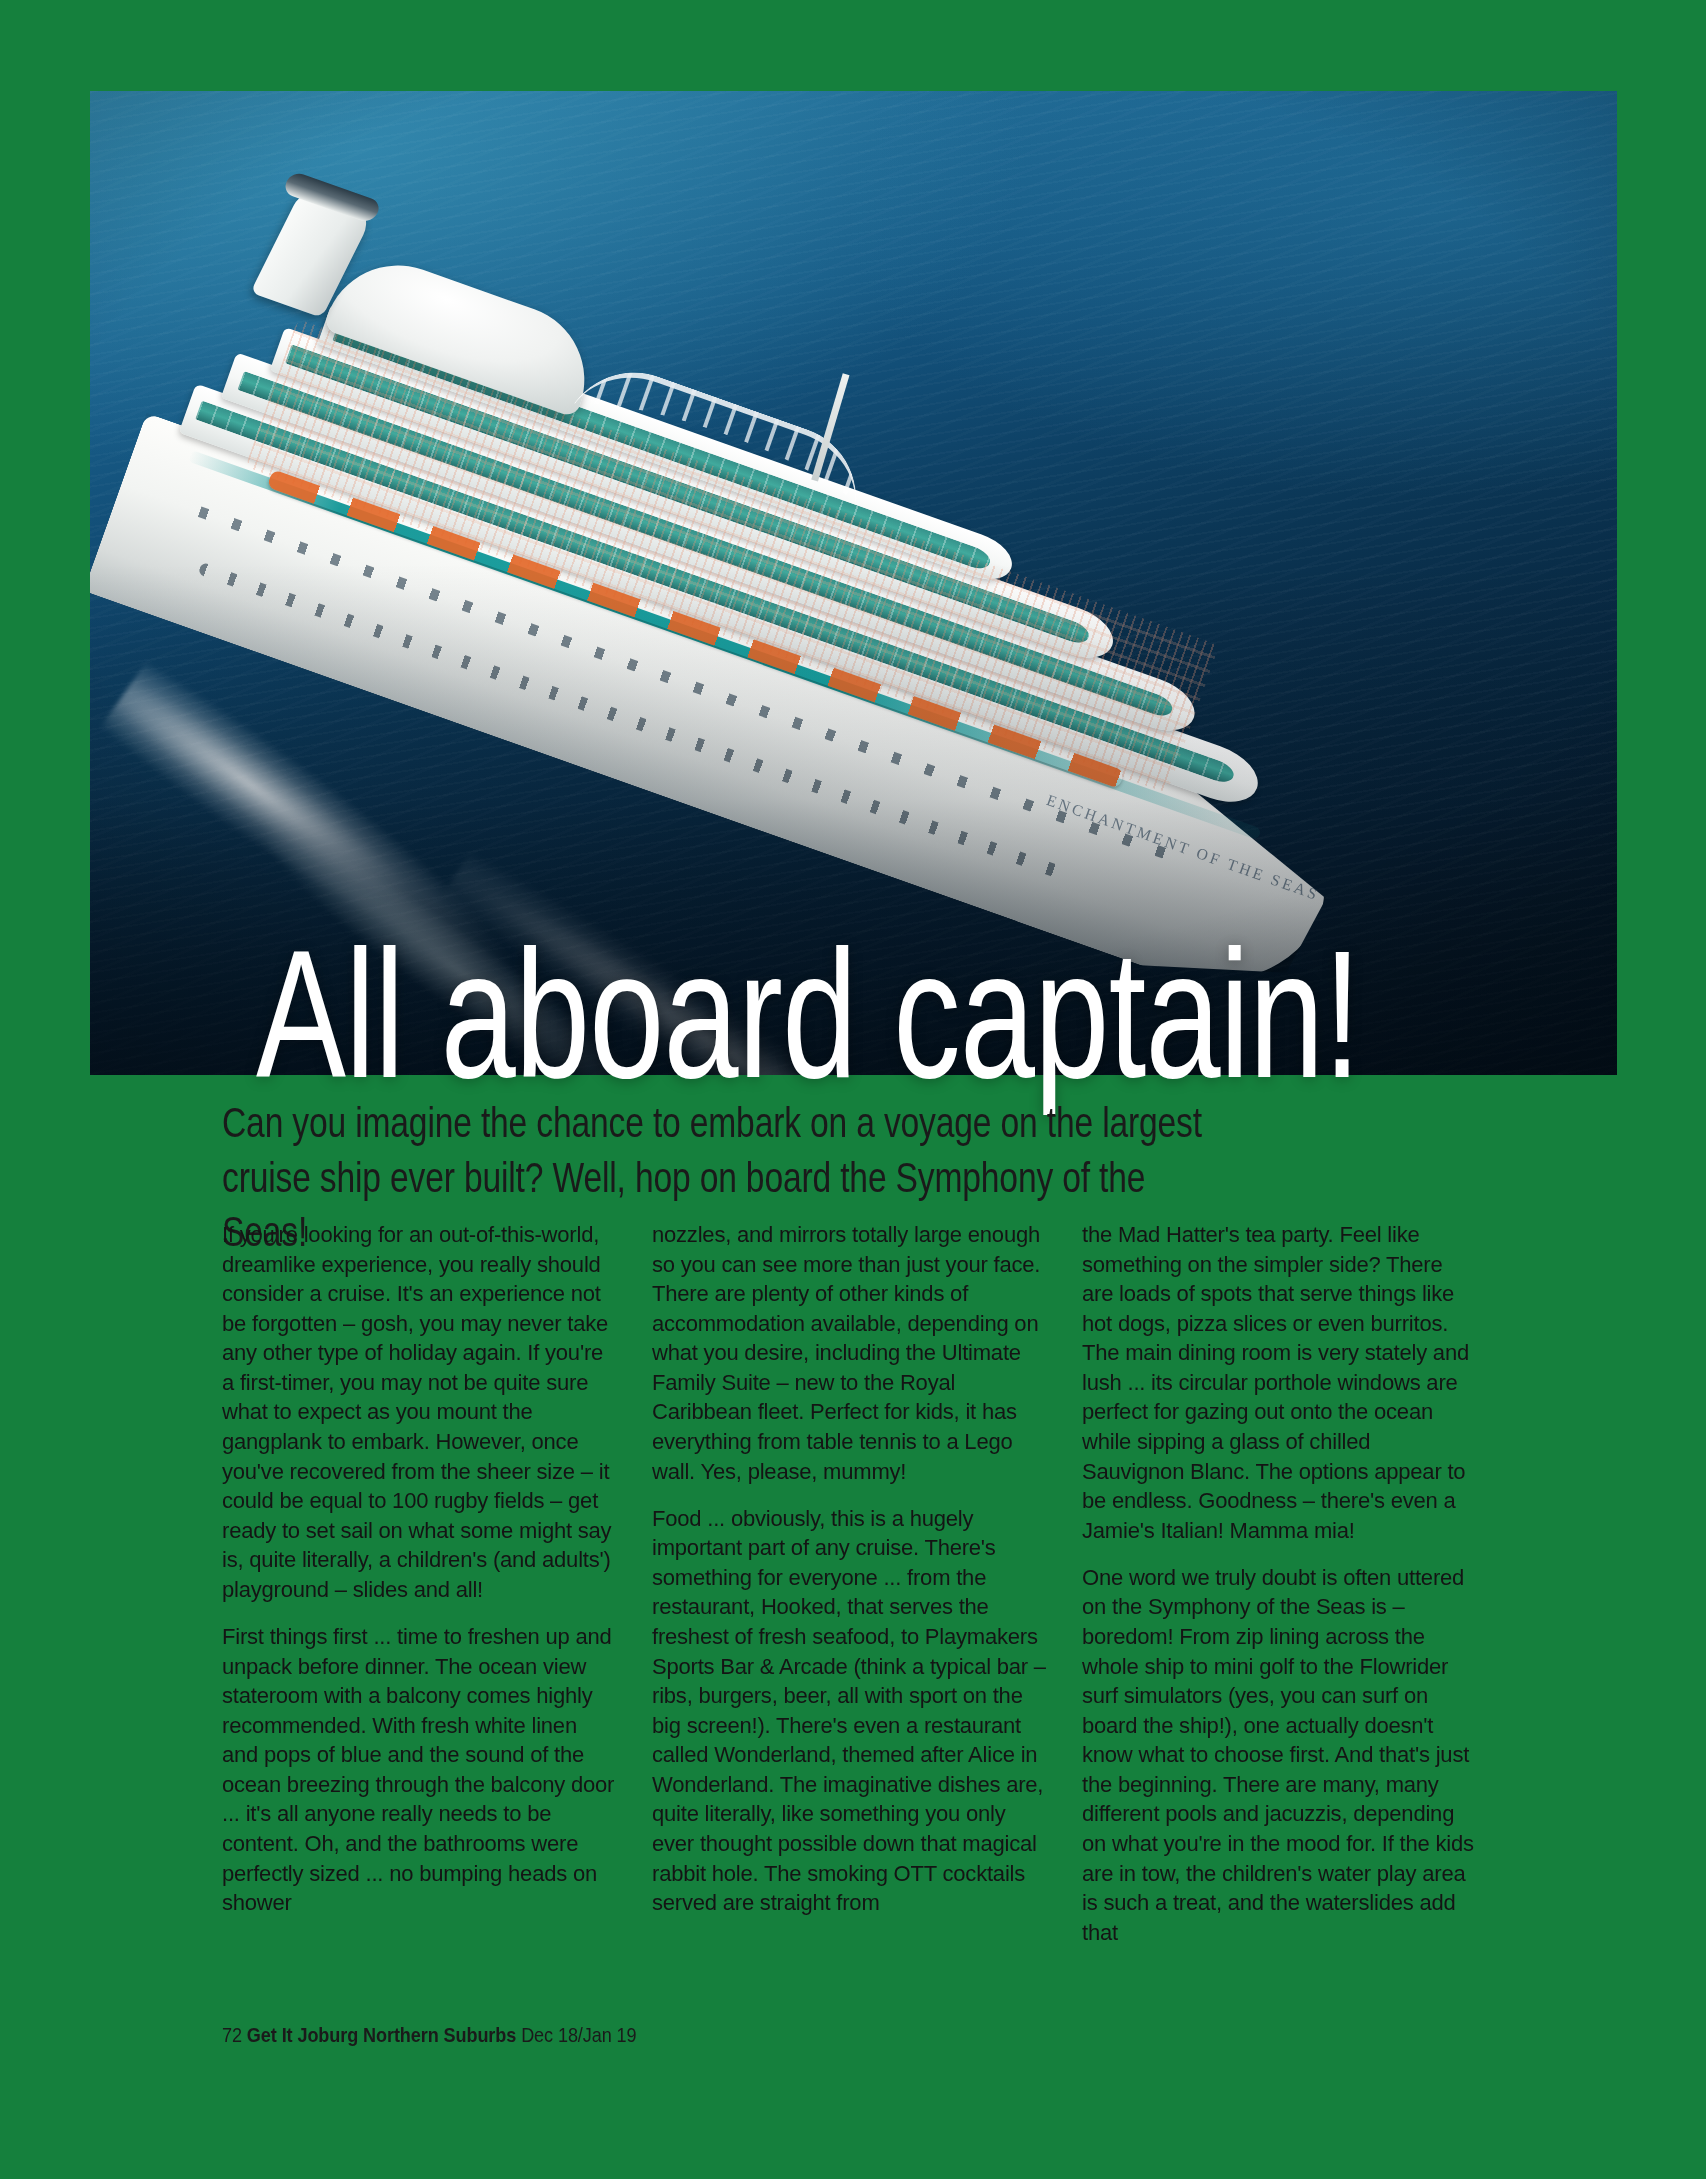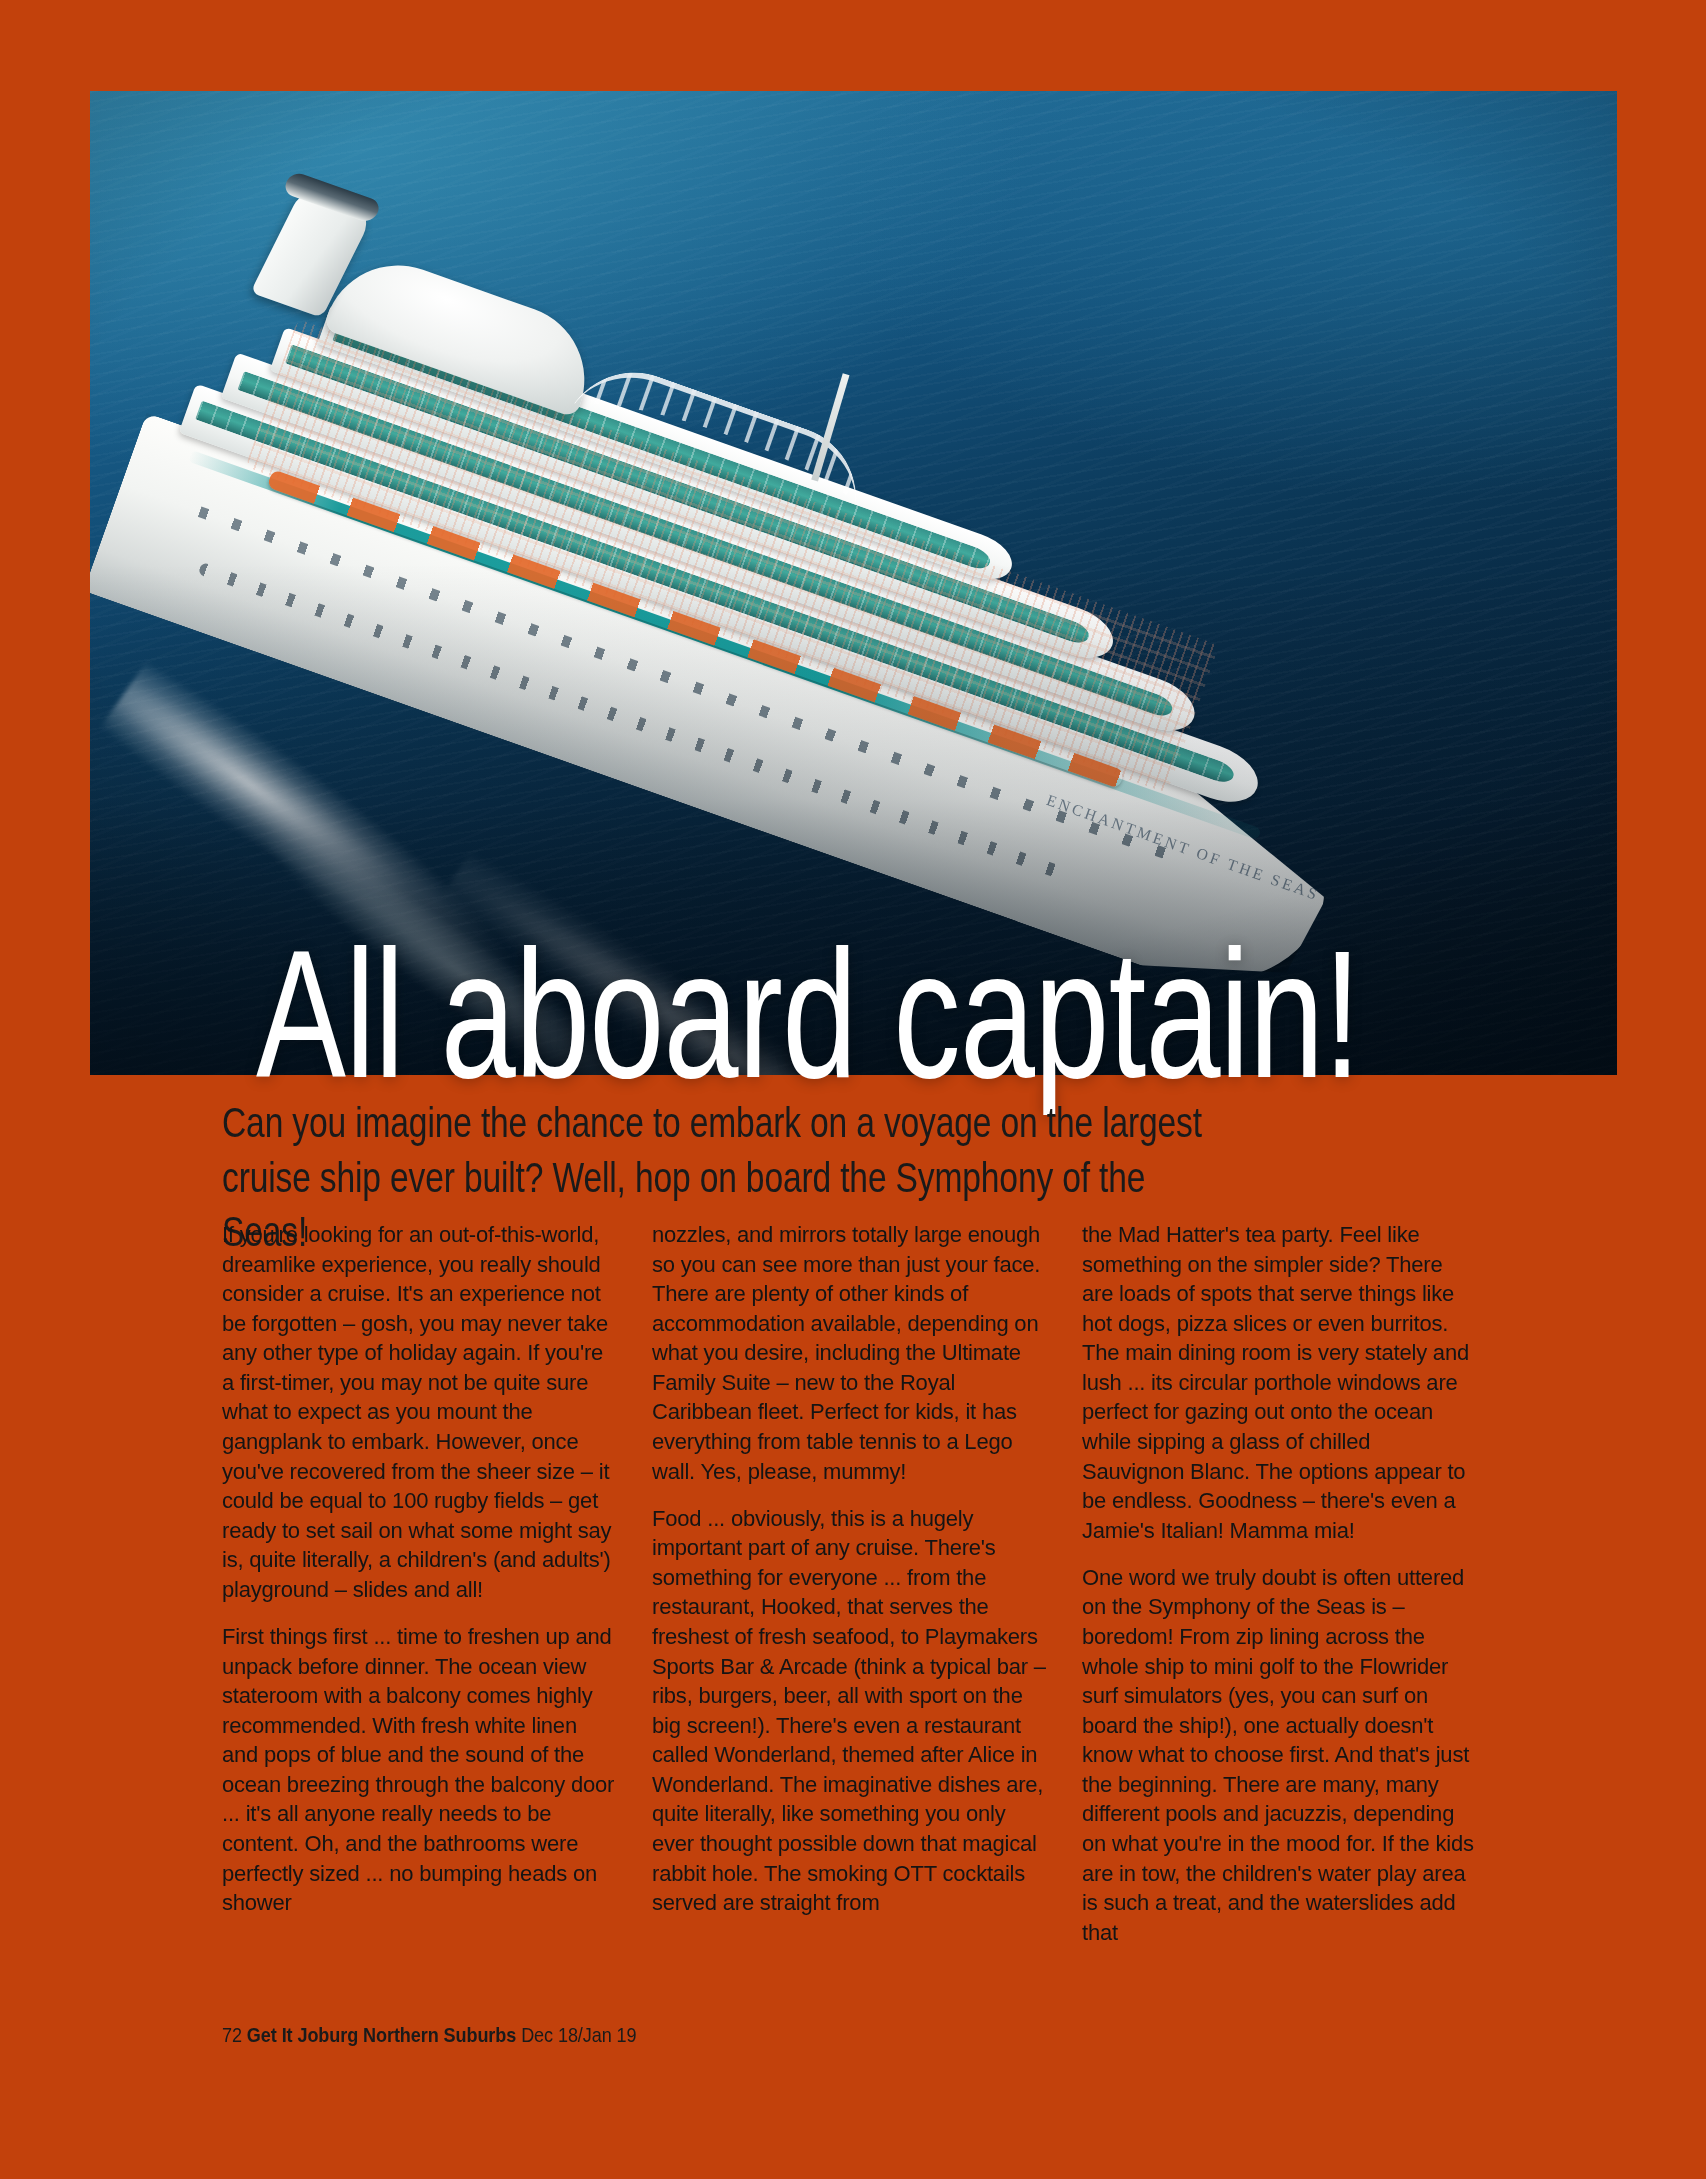--- a/index.html
+++ b/index.html
@@ -14,21 +14,21 @@
     position: relative;
     overflow: hidden;
     font-family: "Liberation Sans", sans-serif;
     -webkit-font-smoothing: antialiased;
   }
 
   
   .page {
     position: absolute;
     inset: 0;
-    background: #c2410c;
+    background: #15803d;
   }
 
   
   .hero {
     position: absolute;
     left: 90px;
     top: 91px;
     width: 1527px;
     height: 984px;
     overflow: hidden;

